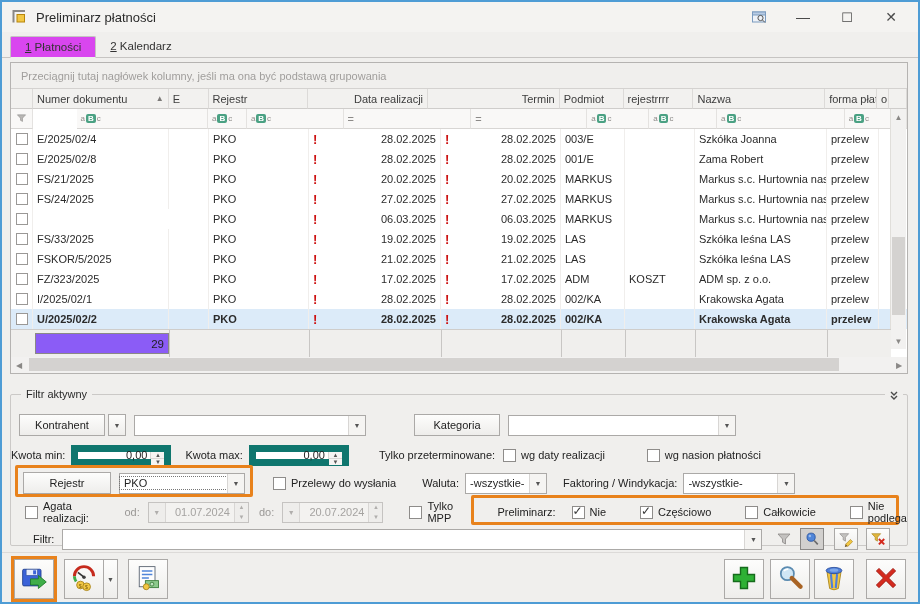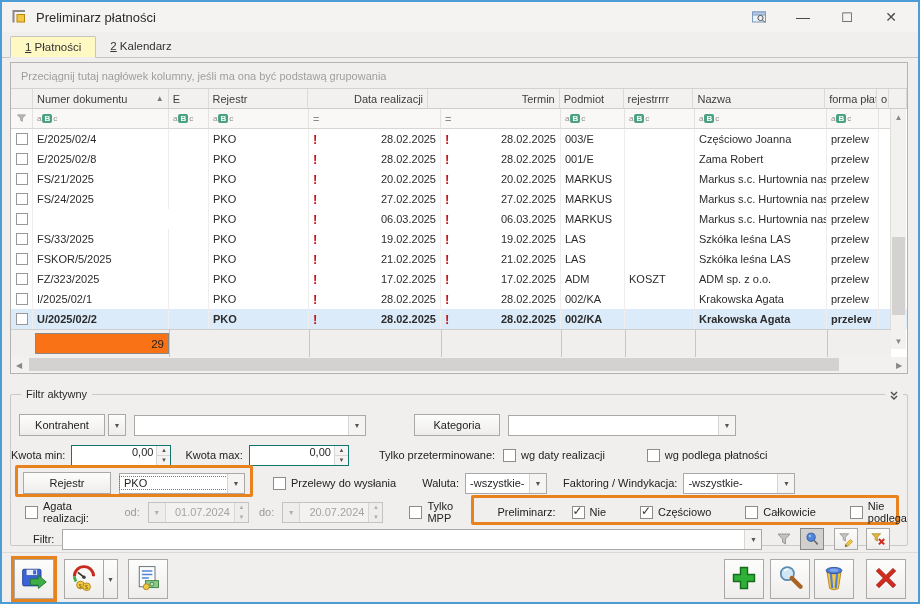--- a/index.html
+++ b/index.html
@@ -16,21 +16,21 @@
   .ttext { font-size:13px; color:#2b2b2b; }
   .wbtns { position:absolute; right:8px; top:0; height:30px; display:flex; align-items:center; gap:6px; }
   .wbtn { width:38px; height:26px; display:flex; align-items:center; justify-content:center;
           color:#4a4a4a; font-size:14px; cursor:default; }
 
   
   .tabstrip { position:absolute; left:0; top:30px; right:0; height:26px; padding-left:8px;
               border-bottom:1px solid #c6c4c2; display:flex; align-items:flex-end; }
   .tab { height:22px; padding:0 14px; display:flex; align-items:center; font-size:11.5px; color:#333; }
   .tab span::first-letter { text-decoration:underline; }
-  .tab.active { background:#fef9c3; border:1px solid #c6c4c2; border-bottom:1px solid #f0efed;
+  .tab.active { background:#d946ef; border:1px solid #c6c4c2; border-bottom:1px solid #f0efed;
                 border-radius:2px 2px 0 0; margin-bottom:-1px; }
 
   
   .gridbox { position:absolute; left:8px; top:60px; width:898px; height:312px;
              border:1px solid #b5b3b1; background:#fff; }
   .grouphint { height:26px; background:#f0efed; border-bottom:1px solid #d4d2d0;
                display:flex; align-items:center; padding-left:10px; color:#a09e9c; font-size:11px; }
   .hrow, .frow, .drow { display:flex; height:20px; }
   .hcell { background:#f2f1ef; border-right:1px solid #dcdad8; border-bottom:1px solid #cfcdcb;
            display:flex; align-items:center; padding:0 4px; color:#3d3d3d; overflow:hidden;
@@ -53,21 +53,21 @@
   .cbcol { justify-content:center; }
 
   
   .vscroll { position:absolute; right:1px; top:46px; width:16px; height:240px; background:#f2f1f0;
              border-left:1px solid #e0deda; }
   .vscroll .arr { height:16px; display:flex; align-items:center; justify-content:center;
                   color:#8a8886; font-size:8px; }
   .vthumb { position:absolute; left:1px; width:13px; top:128px; height:78px; background:#d4d2d0; }
   .sumstrip { position:absolute; left:0; top:266px; width:880px; height:28px; background:#f0efed;
               border-top:1px solid #cfcdcb; }
-  .sumbox { position:absolute; left:24px; top:3px; width:134px; height:21px; background:#f97316;
+  .sumbox { position:absolute; left:24px; top:3px; width:134px; height:21px; background:#8b5cf6;
             border:1px solid #8a8886; display:flex; align-items:center; justify-content:flex-end;
             padding-right:4px; font-size:11.5px; }
   .sumsep { position:absolute; top:0; bottom:0; width:1px; background:#c8c6c4; }
   .hscroll { position:absolute; left:0; top:294px; width:896px; height:16px; background:#f2f1f0; }
   .hscroll .arr { position:absolute; top:0; width:16px; height:16px; display:flex; align-items:center;
                   justify-content:center; color:#8a8886; font-size:8px; }
   .hthumb { position:absolute; left:18px; top:1px; height:13px; width:810px; background:#d4d2d0; }
 
   
   .gbox { position:absolute; left:8px; top:392px; width:898px; height:152px;
@@ -76,21 +76,21 @@
   .collapse { position:absolute; right:4px; top:-6px; width:18px; height:14px; background:#f0efed;
               display:flex; align-items:center; justify-content:center; color:#5a5a5a; }
   .pbtn { background:linear-gradient(#fdfdfc,#eeedeb); border:1px solid #aba9a7; height:22px;
           display:flex; align-items:center; justify-content:center; font-size:11px; color:#222; }
   .ddbtn { background:linear-gradient(#fdfdfc,#eeedeb); border:1px solid #aba9a7; width:18px; height:22px;
            display:flex; align-items:center; justify-content:center; color:#555; font-size:7px; }
   .combo { background:#fff; border:1px solid #aba9a7; height:21px; display:flex; align-items:center; }
   .combo .val { flex:1; padding:0 4px; white-space:nowrap; overflow:hidden; }
   .combo .dd { width:17px; align-self:stretch; border-left:1px solid #d8d6d4; background:#f5f4f2;
                display:flex; align-items:center; justify-content:center; font-size:7px; color:#555; }
-  .spin { background:#fff; border:1px solid #0f766e; height:21px; display:flex; }
+  .spin { background:#fff; border:7px solid #0f766e; height:21px; display:flex; align-items:center; }
   .spin .val { flex:1; text-align:right; padding:0 3px; }
   .spin .btns { width:14px; align-self:stretch; border-left:1px solid #d8d6d4; display:flex;
                 flex-direction:column; }
   .spin .btns span { flex:1; display:flex; align-items:center; justify-content:center; font-size:6px;
                      color:#555; background:#f5f4f2; }
   .spin .btns span:first-child { border-bottom:1px solid #d8d6d4; }
   .cb { width:13px; height:13px; border:1px solid #8e8c8a; background:#fff; position:relative;
         flex:0 0 auto; }
   .cb.on::after { content:"✓"; position:absolute; left:0px; top:-3px; font-size:12px; color:#3a3a3a; }
   .cblabel { display:flex; align-items:center; gap:5px; font-size:11px; color:#222; }
@@ -168,21 +168,21 @@
         <div class="hcell" style="width: 52px;">forma płatn...</div>
         <div class="hcell" style="width: 12px;">o</div>
         <div class="hcell" style="width: 18px;"></div>
       </div>
     <div id="tfilter" class="frow">
         <div class="fcell" style="width: 22px; justify-content: center;">
           <svg viewBox="0 0 12 12" width="11" height="11">
             <path d="M1.5 2h9l-3.4 3.6v3.6l-2.2-1.2V5.6z" fill="#b9b7b5" stroke="#8a8886" stroke-width=".6"></path>
           </svg>
         </div>
-        <div class="fcell" style="width: 136px;">
+        <div class="fcell" style="width: 136px; margin-left: 44px;">
           <span class="abc">a<b>B</b>c</span>
         </div>
         <div class="fcell" style="width: 40px;">
           <span class="abc">a<b>B</b>c</span>
         </div>
         <div class="fcell" style="width: 100px;">
           <span class="abc">a<b>B</b>c</span>
         </div>
         <div class="fcell" style="width: 132px;">
           <span class="eq">=</span>
@@ -219,21 +219,21 @@
             </span>
           </div>
           <div class="dcell" style="width: 120px;">
             <span class="datecell">
               <span class="excl">!</span>
               <span class="dt">28.02.2025</span>
             </span>
           </div>
           <div class="dcell" style="width: 64px;">003/E</div>
           <div class="dcell" style="width: 70px;"></div>
-          <div class="dcell" style="width: 132px;">Częściowo Joanna</div>
+          <div class="dcell" style="width: 132px;">Szkółka Joanna</div>
           <div class="dcell" style="width: 52px;">przelew</div>
           <div class="dcell" style="width: 12px;"></div>
         </div>
         <div class="drow">
           <div class="dcell cbcol" style="width: 22px;">
             <span class="rowcb"></span>
           </div>
           <div class="dcell" style="width: 136px;">E/2025/02/8</div>
           <div class="dcell" style="width: 40px;"></div>
           <div class="dcell" style="width: 100px;">PKO</div>
@@ -524,21 +524,21 @@
             <span>▼</span>
           </span>
       </div>
       <span class="lbl" style="margin-left:30px;">Tylko przeterminowane:</span>
       <label class="cblabel" style="margin-left:8px;">
         <span class="cb"></span>
         <span>wg daty realizacji</span>
       </label>
       <label class="cblabel" style="margin-left:42px;">
         <span class="cb"></span>
-        <span>wg podlega płatności</span>
+        <span>wg nasion płatności</span>
       </label>
     </div>
 
     <div class="hl" style="left:4px; top:70px; width:238px; height:32px;"></div>
     <div class="frow3" style="top:76px; height:24px;">
       <div class="pbtn" style="margin-left:12px; width:88px;">
           <span>Rejestr</span>
         </div>
       <div class="combo" style="margin-left:8px; width:126px;">
         <span class="val" style="outline:1px dotted #777;">PKO</span>

